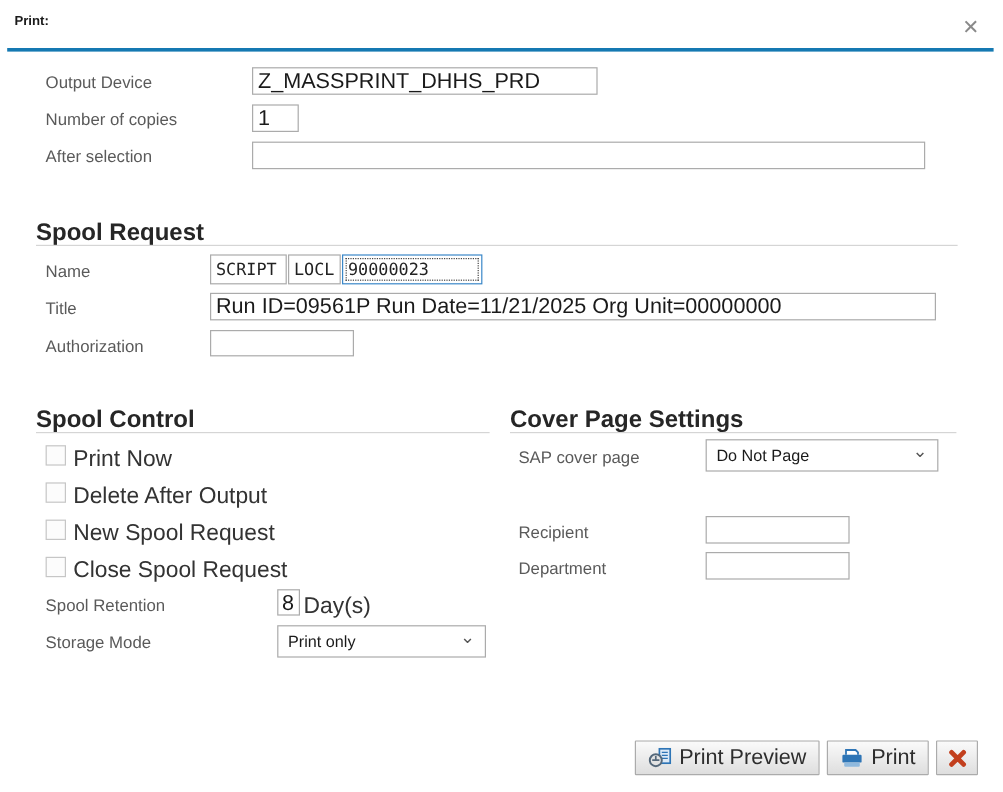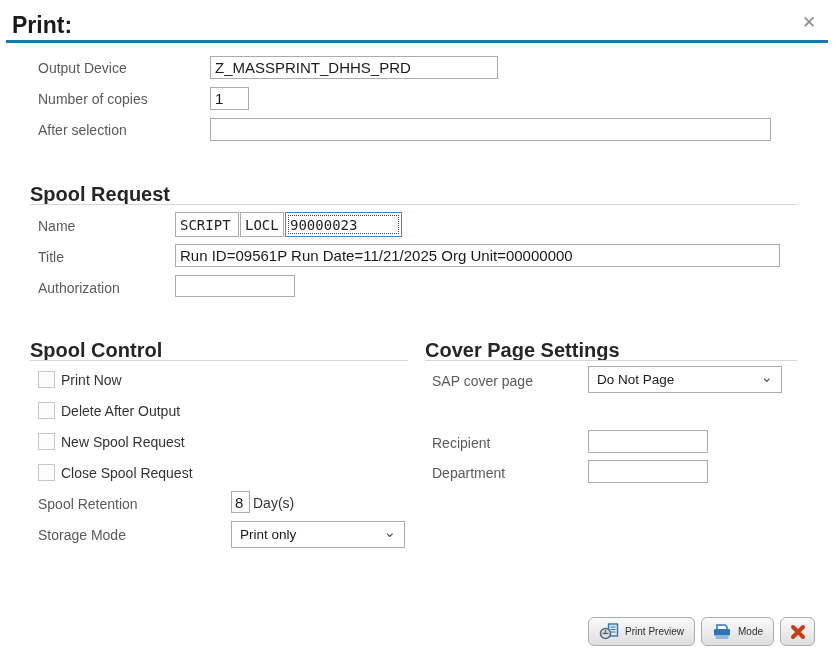--- a/index.html
+++ b/index.html
@@ -1,43 +1,43 @@
 <!DOCTYPE html>
 <html><head>
 <meta charset="utf-8">
 <style>
   html,body{margin:0;padding:0;background:#fff;font-family:"Liberation Sans",sans-serif;}
   .dialog{position:relative;width:836px;height:660px;background:#fff;overflow:hidden;}
 
-  .dlg-title{position:absolute;left:12px;top:12px;font-size:23px;font-weight:bold;color:#1a1a1a;}
+  .dlg-title{position:absolute;left:12px;top:12px;font-size:11px;font-weight:bold;color:#1a1a1a;}
   .dlg-close{position:absolute;left:796px;top:11px;width:26px;height:24px;font-size:17px;color:#8a8a8a;
              text-align:center;line-height:24px;cursor:pointer;}
   .accent-rule{position:absolute;top:40px;left:6px;right:8px;height:3px;background:#1579b2;}
 
   .lbl{position:absolute;font-size:14px;color:#5a5a5a;white-space:nowrap;}
   .txt{position:absolute;border:1px solid #ababab;background:#fff;font-family:"Liberation Sans",sans-serif;
-       font-size:15px;color:#1a1a1a;padding:0 4px;height:21px;box-sizing:content-box;}
+       font-size:18px;color:#1a1a1a;padding:0 4px;height:21px;box-sizing:content-box;}
   .txt.mono{font-family:"DejaVu Sans Mono",monospace;font-size:14px;color:#222;}
   .txt.focused{border:1px solid #3a87c8;outline:1px dotted #444;outline-offset:-4px;}
 
   .section-h{position:absolute;font-size:20px;font-weight:bold;color:#262626;white-space:nowrap;}
   .section-rule{position:absolute;height:1px;background:#d5d5d5;}
 
   .checkbox{position:absolute;width:15px;height:15px;border:1px solid #c6c6c6;background:#fcfcfc;cursor:pointer;}
-  .cb-label{position:absolute;font-size:14px;color:#333;white-space:nowrap;}
+  .cb-label{position:absolute;font-size:19px;color:#333;white-space:nowrap;}
 
   .select{position:absolute;border:1px solid #ababab;background:#fff;height:25px;line-height:25px;
           font-size:13.5px;color:#1a1a1a;padding:0 8px;cursor:pointer;display:flex;align-items:center;
           justify-content:space-between;box-sizing:content-box;}
   .select .chev{color:#555;font-size:15px;line-height:10px;margin-left:6px;transform:translateY(-3px);}
 
   .footer{position:absolute;top:617px;right:21px;display:flex;gap:6px;}
   .btn{height:27px;border:1px solid #ababab;background:linear-gradient(#fafafa,#dedede);
-       display:inline-flex;align-items:center;gap:6px;padding:0 10px;font-size:10px;color:#2d2d2d;
-       cursor:pointer;border-radius:6px;}
+       display:inline-flex;align-items:center;gap:6px;padding:0 10px;font-size:18px;color:#2d2d2d;
+       cursor:pointer;border-radius:1px;}
   .btn-x{width:33px;padding:0;justify-content:center;}
   .icon{display:inline-flex;}
 </style>
 </head>
 <body>
 
 <div class="dialog">
 
   <div class="dlg-title">Print:</div>
   <div class="dlg-close">✕</div>
@@ -122,21 +122,21 @@
       <span>Print Preview</span>
     </div>
     <div class="btn">
       <span class="icon">
         <svg width="20" height="18" viewBox="0 0 20 18">
           <path d="M5 6 V2 h8 l2 2 v2" fill="#fff" stroke="#2e75b6" stroke-width="1.5"></path>
           <rect x="2" y="6" width="16" height="6.5" rx="1" fill="#2e75b6"></rect>
           <rect x="3.5" y="12.5" width="13" height="3.5" rx="1" fill="#8fb9de"></rect>
         </svg>
       </span>
-      <span>Mode</span>
+      <span>Print</span>
     </div>
     <div class="btn btn-x">
       <span class="icon">
         <svg width="16" height="16" viewBox="0 0 16 16">
           <path d="M3 3 L13 13 M13 3 L3 13" stroke="#c23f1d" stroke-width="4" stroke-linecap="round"></path>
         </svg>
       </span>
     </div>
   </div>
 

